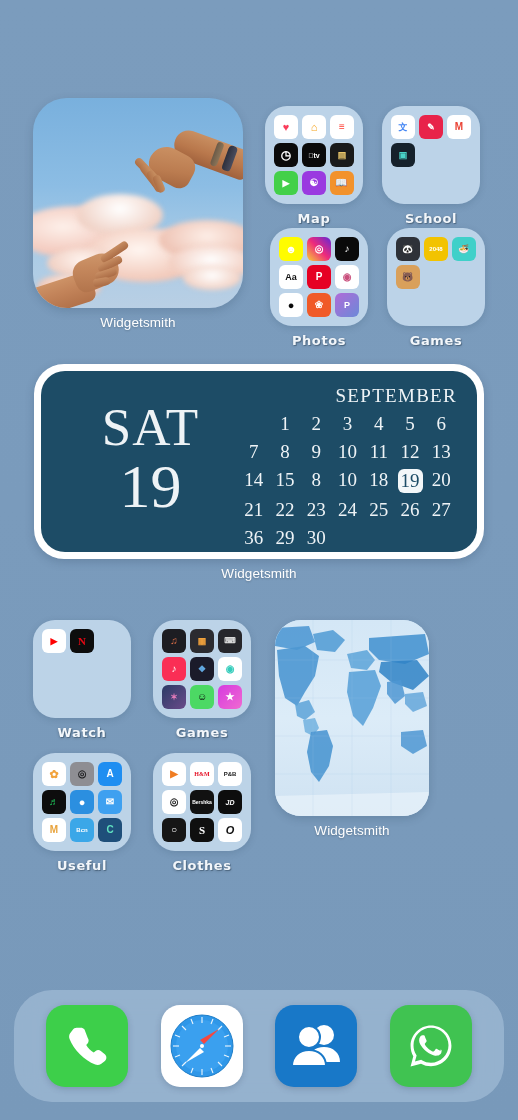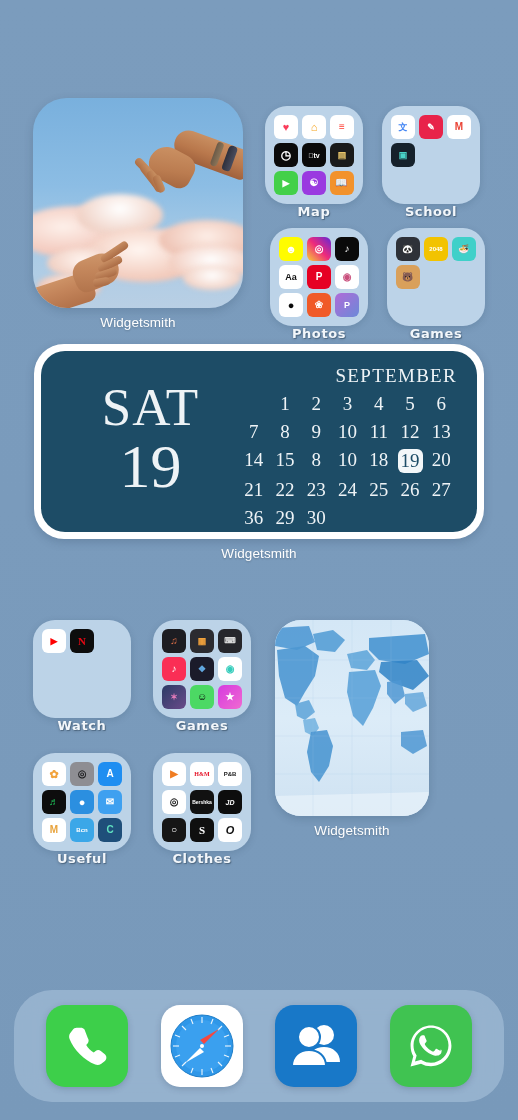--- a/index.html
+++ b/index.html
@@ -51,21 +51,21 @@
 
   
   .row { position:absolute; display:flex; }
 
   .tile { display:flex; flex-direction:column; align-items:center; }
   .tile-label {
     margin-top:7px; font-size:13.5px; color:#ffffff; letter-spacing:.1px;
     text-shadow:0 1px 2px rgba(0,0,0,.22); white-space:nowrap;
   }
   .folder-label {
-    font-size:13px; color:#f2f6fa; white-space:nowrap;
+    margin-top:7px; font-size:13px; color:#f2f6fa; white-space:nowrap;
     font-family:"DejaVu Sans", sans-serif; font-weight:bold;
     letter-spacing:.6px;
     text-shadow:1px 1px 0 rgba(60,85,110,.55), 0 1px 3px rgba(0,0,0,.25);
   }
 
   
   .widget-photo {
     width:210px; height:210px; border-radius:34px; overflow:hidden;
     position:relative;
     background:linear-gradient(180deg,#79b0dd 0%,#8cbde4 42%,#a9cbe6 70%,#b9cfe4 100%);
@@ -312,21 +312,21 @@
         <div class="mini empty"></div>
         <div class="mini empty"></div>
         <div class="mini empty"></div>
         <div class="mini empty"></div>
         <div class="mini empty"></div>
       </div>
       <div class="folder-label">Games</div>
     </div>
   </div>
 
-  <div class="tile" style="position:absolute; left:34px; top:344px;">
+  <div class="tile" style="position:absolute; left:34px; top:364px;">
     <div class="widget-cal">
       <div class="cal-inner">
         <div class="cal-left">
           <div class="cal-dow">SAT</div>
           <div class="cal-day">19</div>
         </div>
         <div class="cal-right">
           <div class="cal-month">SEPTEMBER</div>
           <div class="cal-grid" id="cal-grid">
               <div class="cal-cell"><span></span></div>

